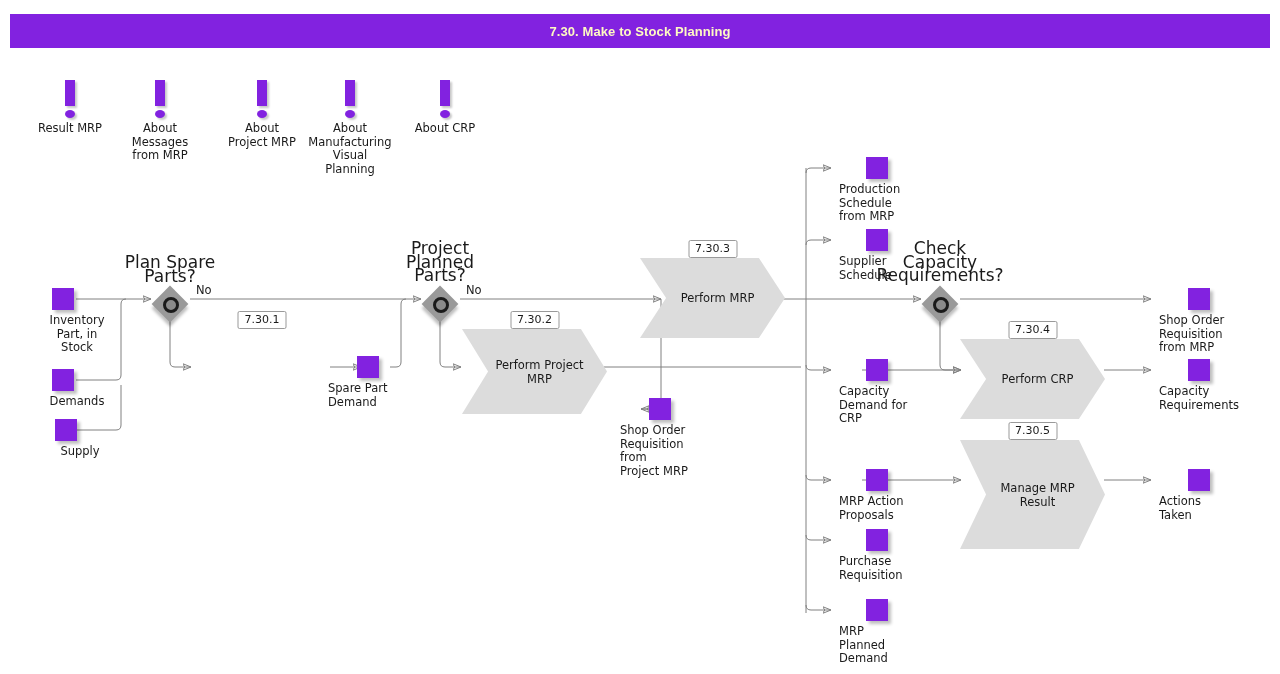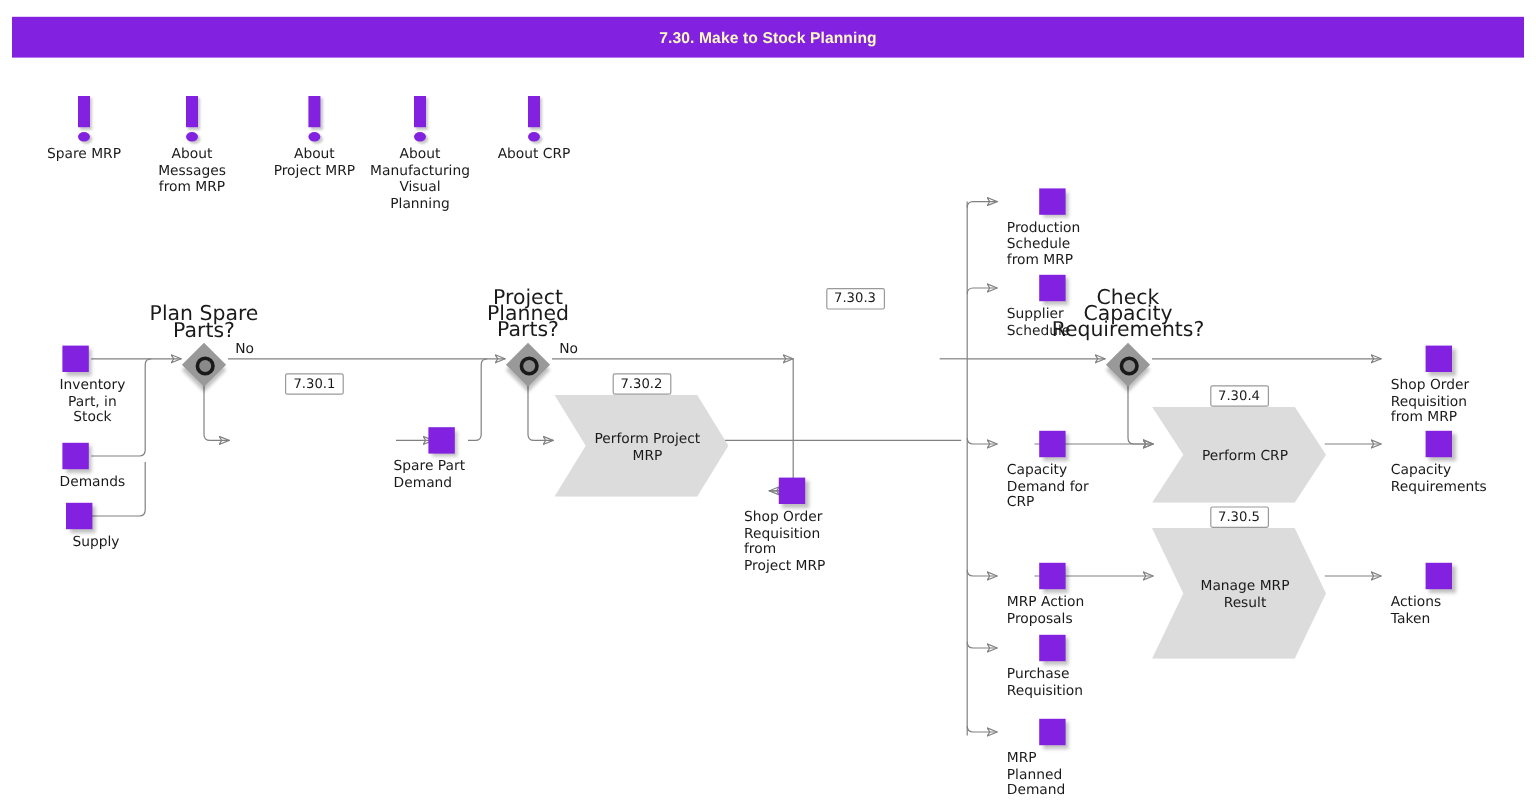--- a/index.html
+++ b/index.html
@@ -247,21 +247,21 @@
     <path d="M862,480 L961,480" marker-end="url(#arrow)"></path>
 
     <path d="M1104,480 L1151,480" marker-end="url(#arrow)"></path>
   </svg>
 
   <div class="node info-node" style="left:25px; top:76px;">
     <div class="info-glyph">
       <div class="info-bar"></div>
         <div class="info-dot"></div>
     </div>
-    <div class="info-label">Spare MRP</div>
+    <div class="info-label">Result MRP</div>
   </div>
 
   <div class="node info-node" style="left:115px; top:76px;">
     <div class="info-glyph">
       <div class="info-bar"></div>
         <div class="info-dot"></div>
     </div>
     <div class="info-label">About
 Messages
 from MRP</div>
@@ -354,20 +354,23 @@
   <div class="node data-node" style="left:620px; top:398px; width:80px;">
     <div class="data-square"></div>
     <div class="data-label">Shop Order
 Requisition
 from
 Project MRP</div>
   </div>
 
   <div class="node proc-node" style="left:640px; top:240px; width:145px; height:100px;">
     <div class="proc-badge">7.30.3</div>
+    <div class="proc-shape" style="width:145px; height:80px;">
+      <div class="proc-text">Perform MRP</div>
+    </div>
   </div>
 
   <div class="node data-node" style="left:839px; top:157px; width:75px;">
     <div class="data-square"></div>
     <div class="data-label">Production
 Schedule
 from MRP</div>
   </div>
 
   <div class="node data-node" style="left:839px; top:229px; width:75px;">

